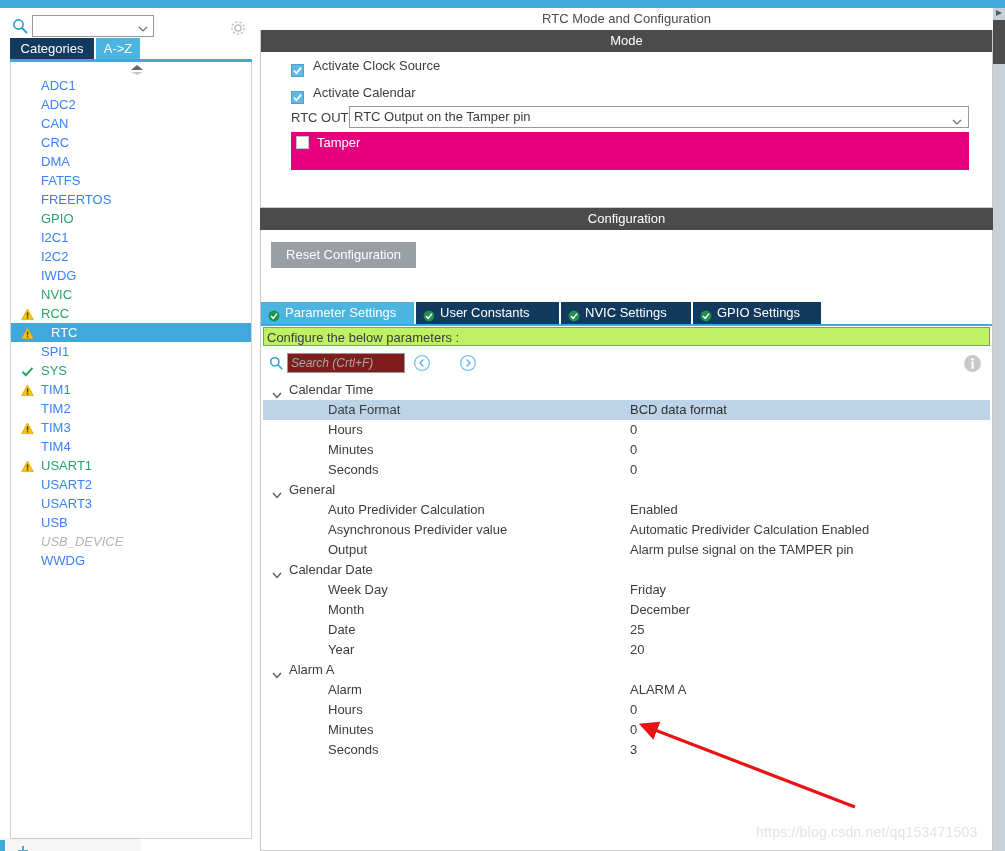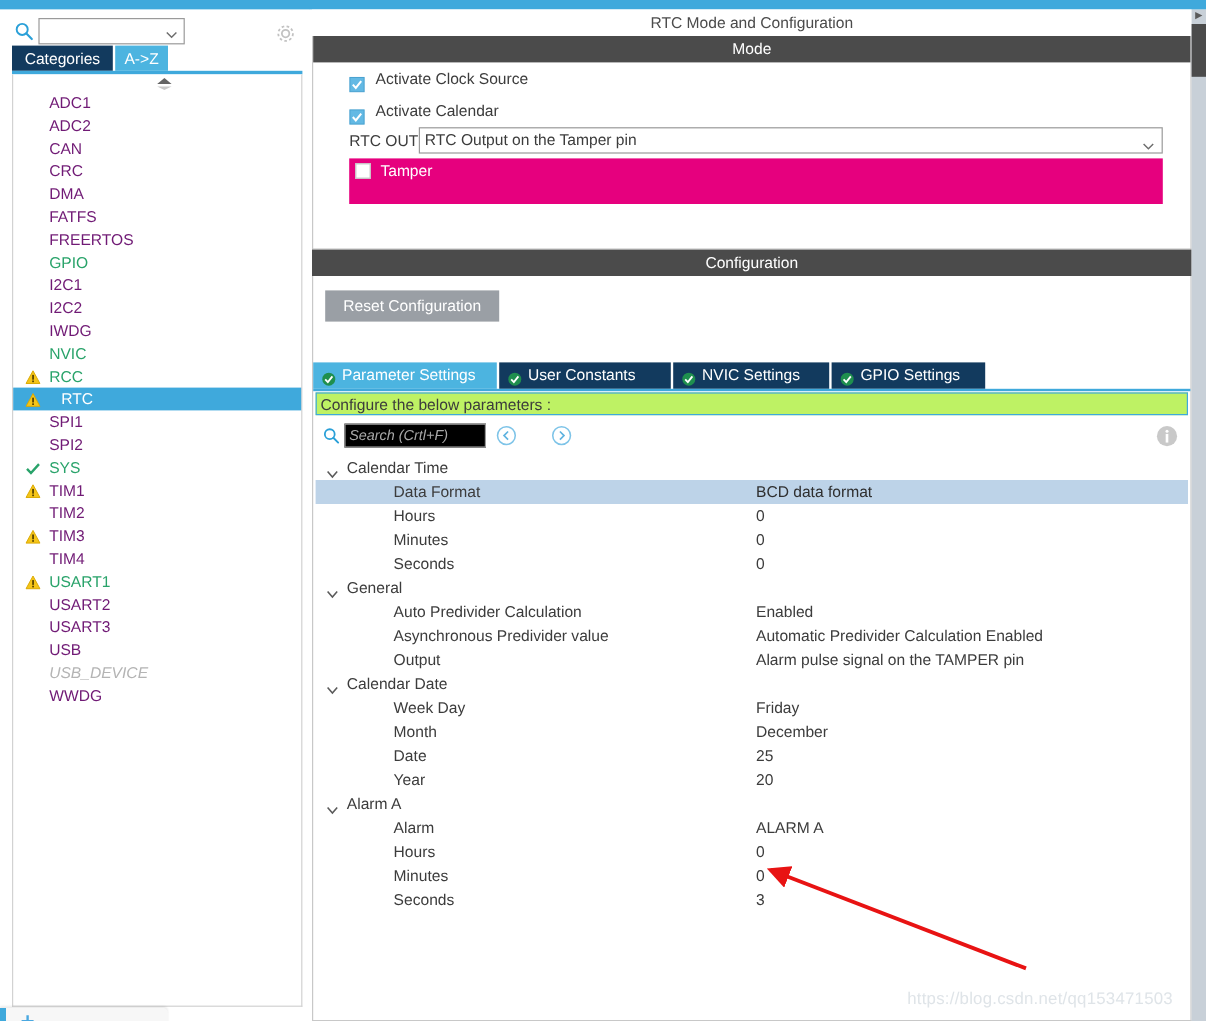--- a/index.html
+++ b/index.html
@@ -118,21 +118,21 @@
     position: absolute;
     left: 0; top: 14px;
     width: 240px;
   }
   .plist-item {
     position: relative;
     height: 19px;
     line-height: 19px;
     padding-left: 30px;
     font-size: 13px;
-    color: #701a75;
+    color: #3b82f6;
     white-space: nowrap;
     cursor: default;
   }
   .plist-item.green  { color: #29a36a; }
   .plist-item.grey   { color: #b4b4b4; font-style: italic; }
   .plist-item.selected {
     background: #3fa9dc;
     color: #ffffff;
     padding-left: 40px;
   }
@@ -359,21 +359,21 @@
   .ps-icon {
     position: absolute;
     left: 6px; top: 6px;
     width: 14px; height: 14px;
   }
   .ps-input {
     position: absolute;
     left: 24px; top: 3px;
     width: 118px; height: 20px;
     border: 1px solid #9a9a9a;
-    background: #000000;
+    background: #7f1d1d;
     box-sizing: border-box;
     font-family: "Liberation Sans", sans-serif;
     font-size: 12px;
     font-style: italic;
     color: #9a9a9a;
     padding-left: 3px;
   }
   .ps-input::placeholder { color: #a8a8a8; font-style: italic; }
   .nav-prev { position: absolute; left: 150px; top: 4px; width: 18px; height: 18px; }
   .nav-next { position: absolute; left: 196px; top: 4px; width: 18px; height: 18px; }
@@ -524,21 +524,20 @@
               <polygon points="6.5,1 12.3,11.6 0.7,11.6" fill="#f5c518" stroke="#d9a800" stroke-width="0.8"></polygon>
               <rect x="5.8" y="4.4" width="1.5" height="4" fill="#5a4500"></rect>
               <rect x="5.8" y="9.1" width="1.5" height="1.4" fill="#5a4500"></rect>
             </svg></span><span>RCC</span></div>
         <div class="plist-item selected"><span class="st-icon"><svg width="13" height="13" viewBox="0 0 13 13">
               <polygon points="6.5,1 12.3,11.6 0.7,11.6" fill="#f5c518" stroke="#d9a800" stroke-width="0.8"></polygon>
               <rect x="5.8" y="4.4" width="1.5" height="4" fill="#5a4500"></rect>
               <rect x="5.8" y="9.1" width="1.5" height="1.4" fill="#5a4500"></rect>
             </svg></span><span>RTC</span></div>
         <div class="plist-item"><span>SPI1</span></div>
-        <div class="plist-item"><span>SPI2</span></div>
         <div class="plist-item green"><span class="st-icon"><svg width="13" height="13" viewBox="0 0 13 13">
               <polyline points="1.5,6.8 4.8,10.2 11.5,2.8" fill="none" stroke="#29a36a" stroke-width="2"></polyline>
             </svg></span><span>SYS</span></div>
         <div class="plist-item"><span class="st-icon"><svg width="13" height="13" viewBox="0 0 13 13">
               <polygon points="6.5,1 12.3,11.6 0.7,11.6" fill="#f5c518" stroke="#d9a800" stroke-width="0.8"></polygon>
               <rect x="5.8" y="4.4" width="1.5" height="4" fill="#5a4500"></rect>
               <rect x="5.8" y="9.1" width="1.5" height="1.4" fill="#5a4500"></rect>
             </svg></span><span>TIM1</span></div>
         <div class="plist-item"><span>TIM2</span></div>
         <div class="plist-item"><span class="st-icon"><svg width="13" height="13" viewBox="0 0 13 13">

